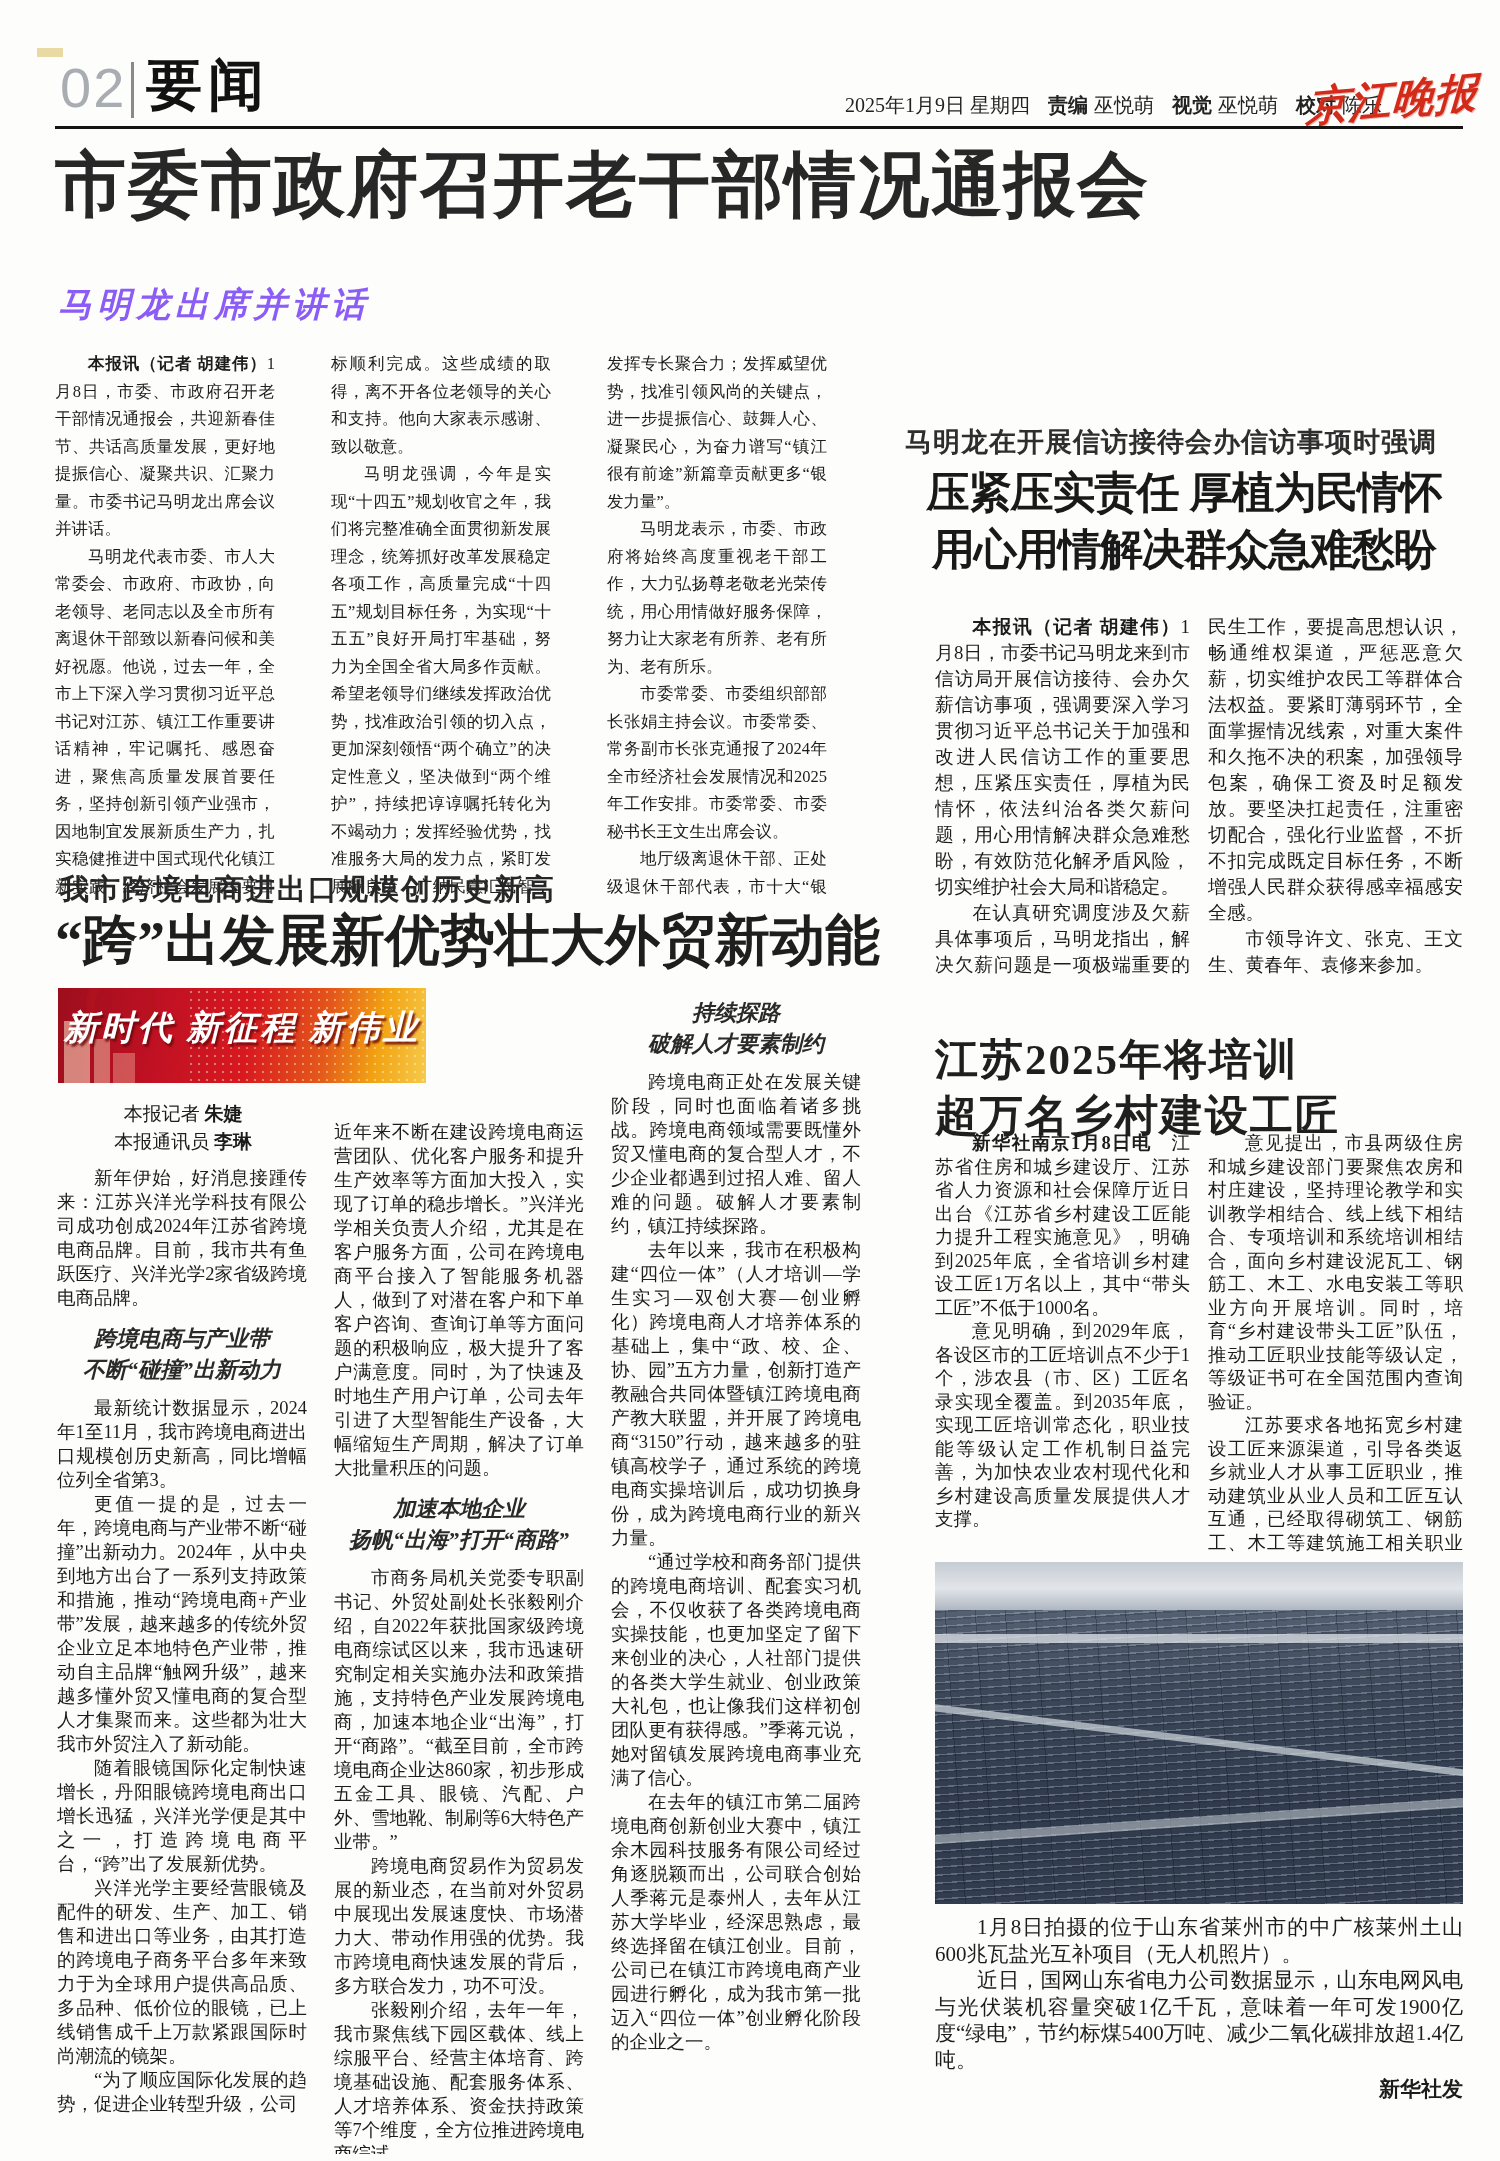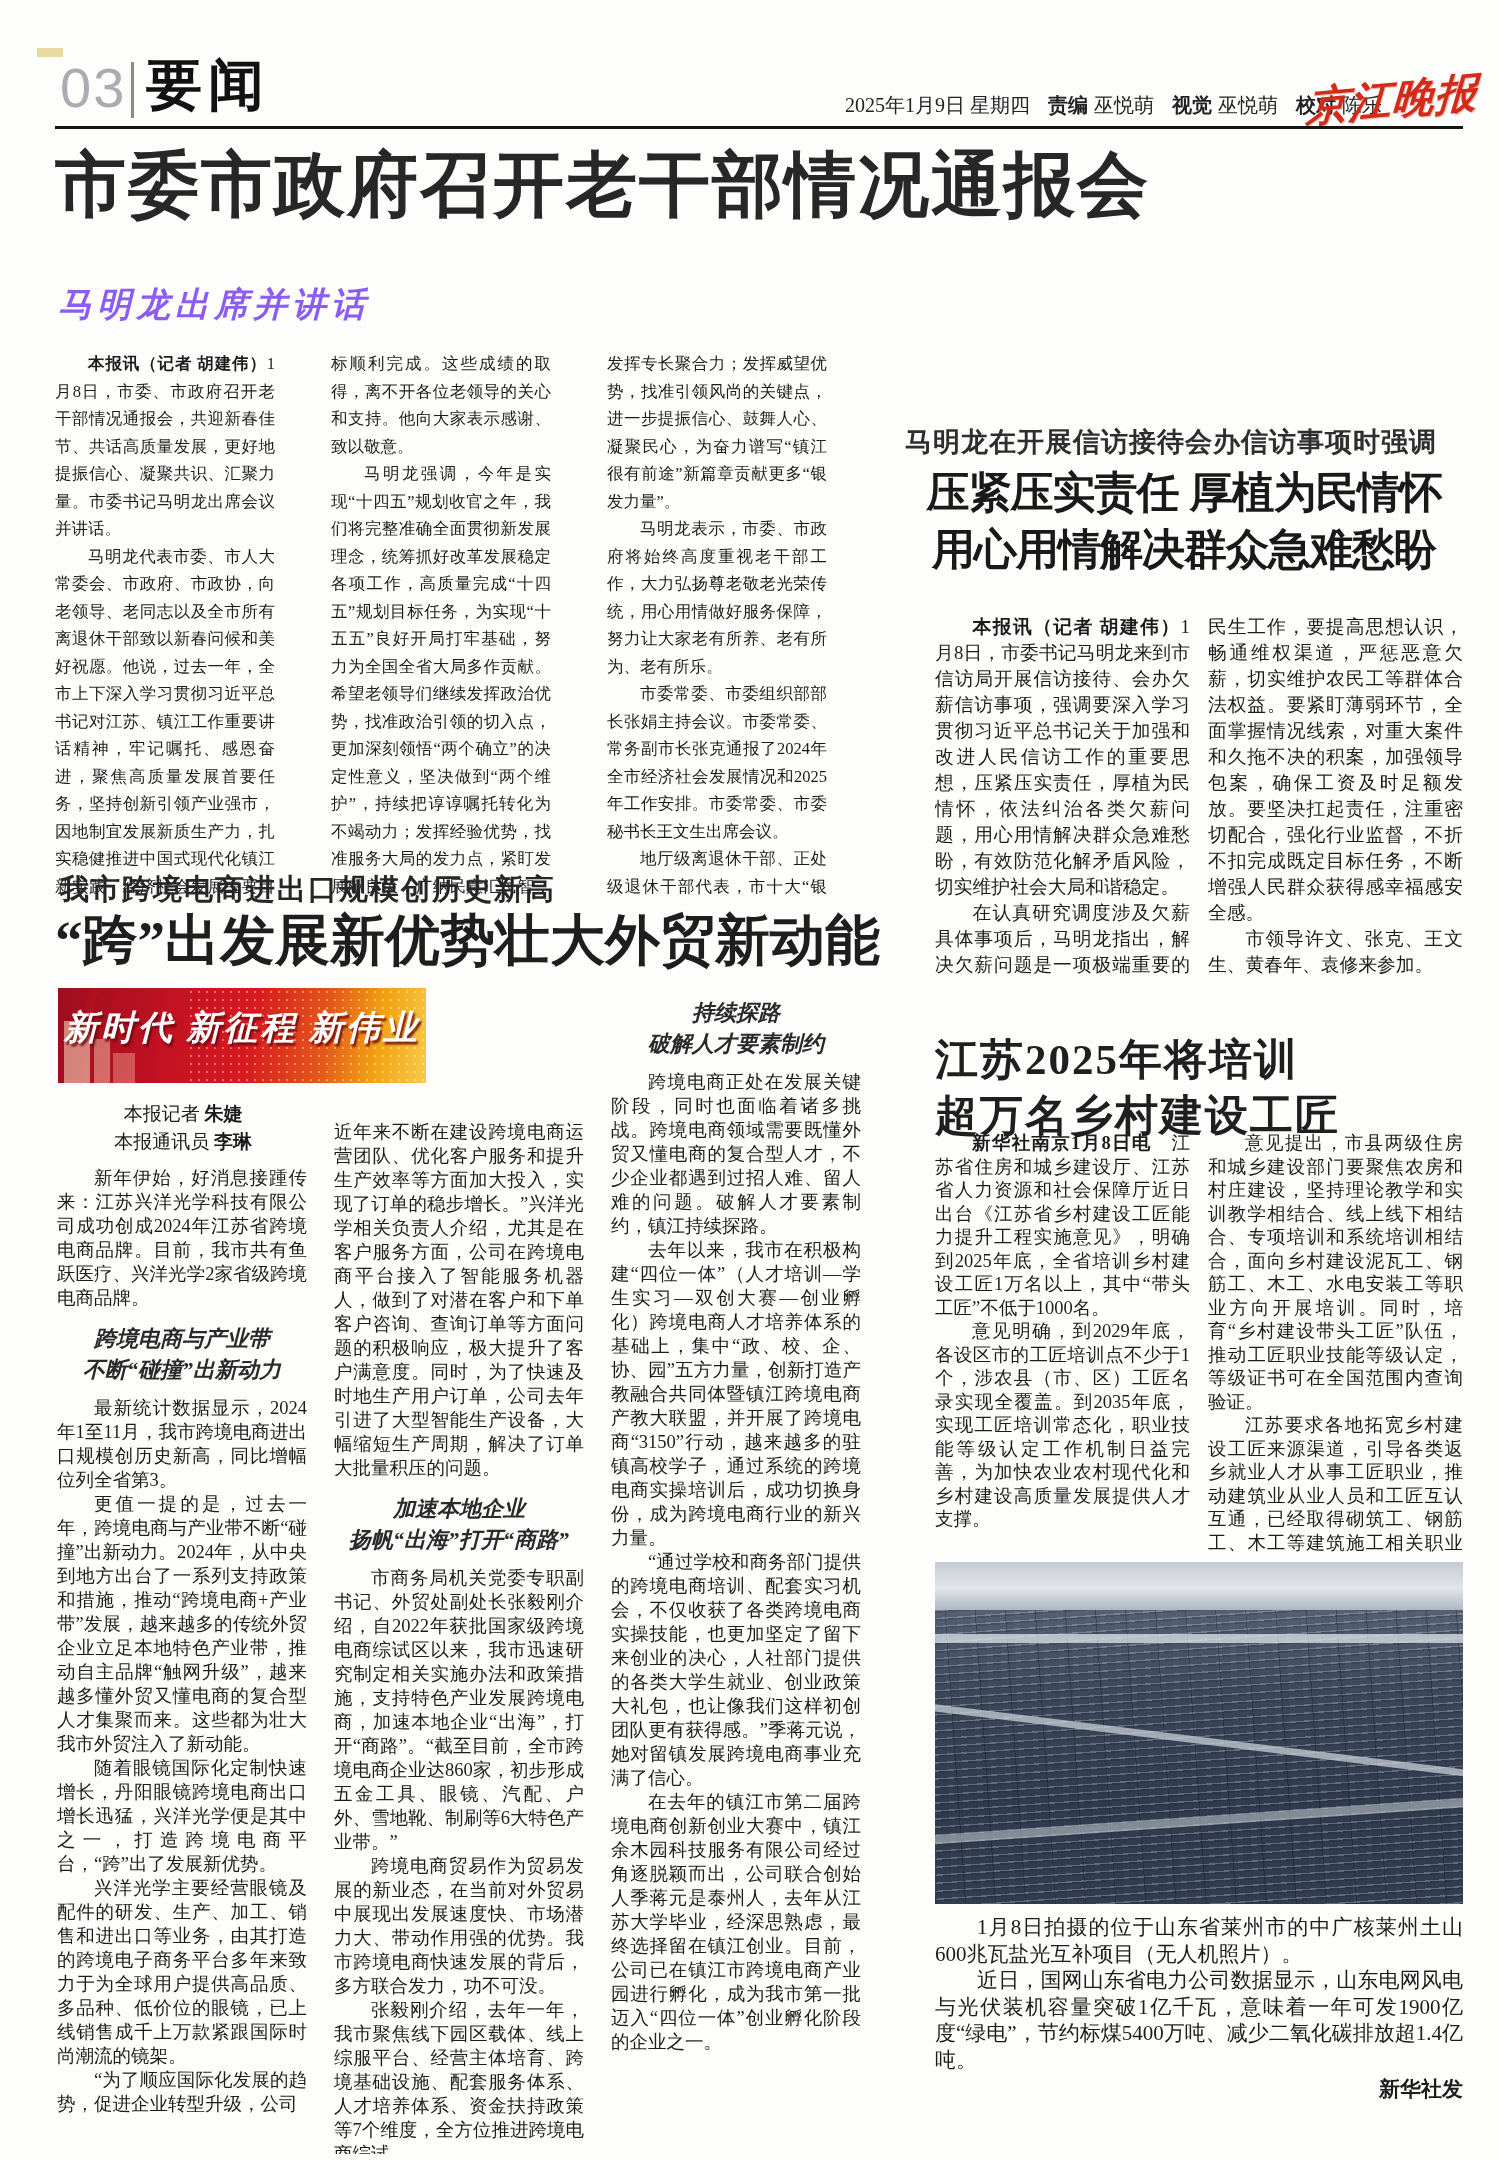--- a/index.html
+++ b/index.html
@@ -108,21 +108,21 @@
   .caption p{margin:0;text-indent:2em;}
   .caption .credit{text-align:right;text-indent:0;font-weight:700;
         font-family:"Liberation Sans",sans-serif;margin-top:3px;}
 </style>
 </head>
 <body>
 
 <div class="page" data-interactable="false">
 
   <div class="deco-mark" data-interactable="false"></div>
-  <div class="page-number" data-interactable="false">03</div>
+  <div class="page-number" data-interactable="false">02</div>
   <div class="section-bar" data-interactable="false"></div>
   <div class="section-name" data-interactable="false">要闻</div>
   <div class="dateline" data-interactable="false">
     <span data-interactable="false">2025年1月9日 星期四</span><span id="staff-line" data-interactable="false"><span class="role" data-interactable="false">责编</span><span class="nm" data-interactable="false">巫悦萌</span><span class="role" data-interactable="false">视觉</span><span class="nm" data-interactable="false">巫悦萌</span><span class="role" data-interactable="false">校对</span><span class="nm" data-interactable="false">陈乐</span></span>
   </div>
   <div class="masthead" data-interactable="false">京江晚报</div>
   <div class="header-rule" data-interactable="false"></div>
 
   <div class="a1-headline" data-interactable="false">市委市政府召开老干部情况通报会</div>
   <div class="a1-sub" data-interactable="false">马明龙出席并讲话</div>

